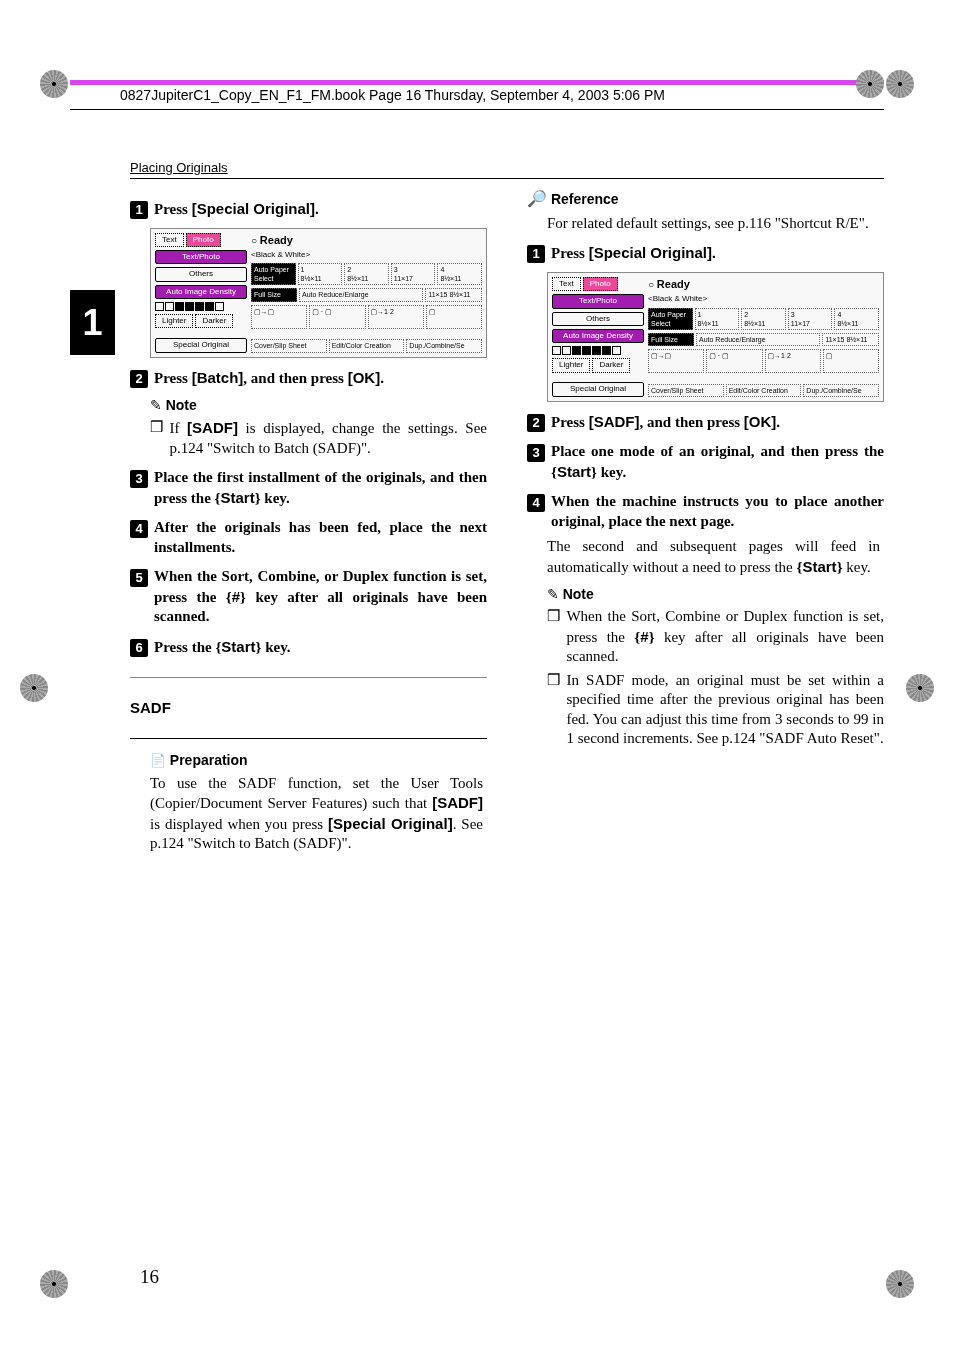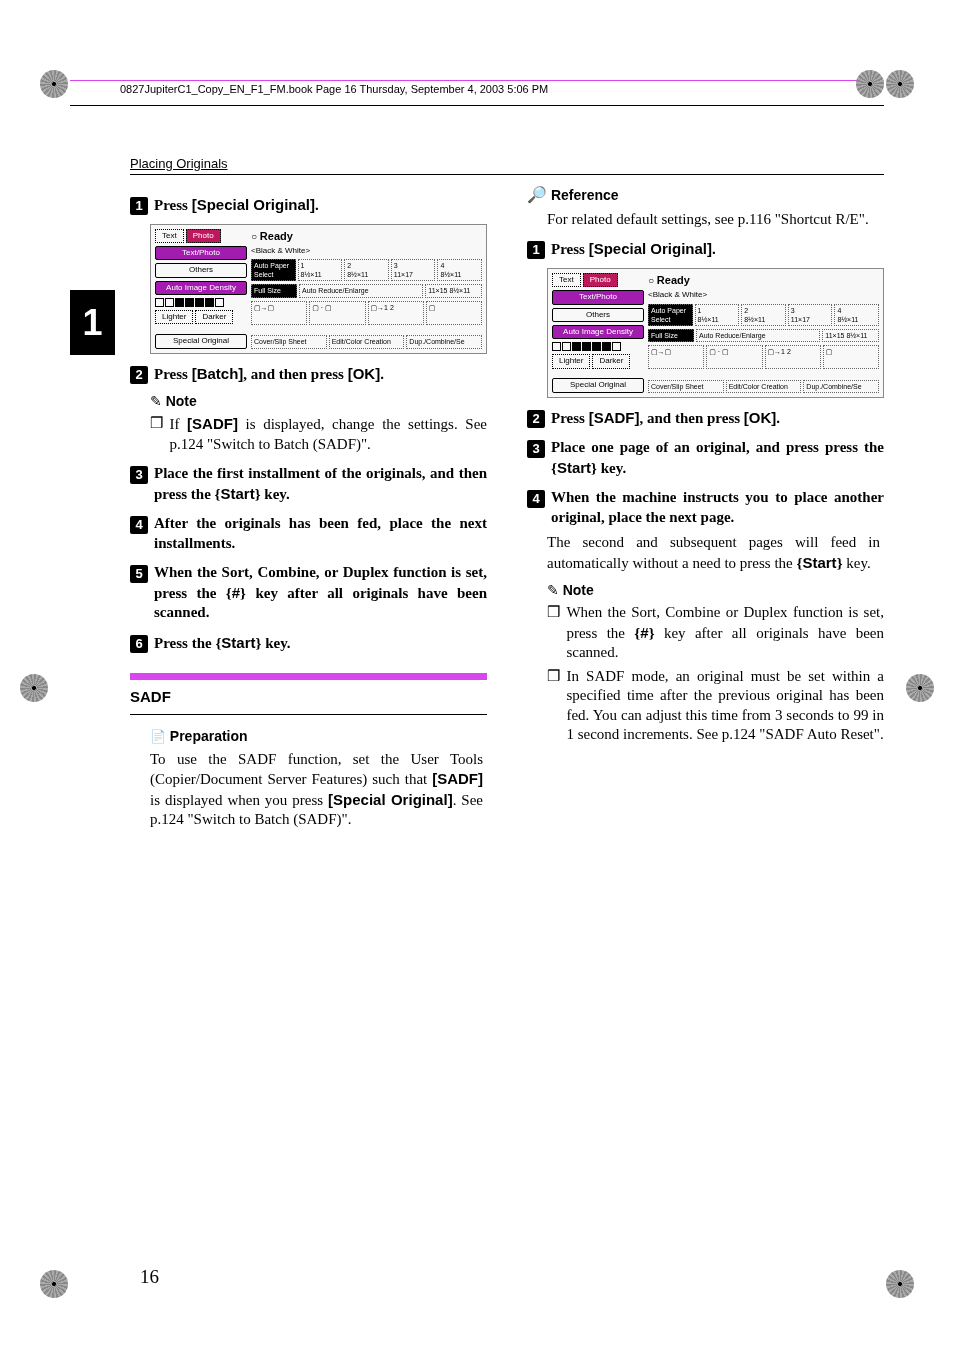--- a/index.html
+++ b/index.html
@@ -24,25 +24,25 @@
                 repeating-conic-gradient(#888 0deg 10deg, #aaa 10deg 20deg);
   }
   .regmark.tl { top: 70px; left: 40px; }
   .regmark.tr1 { top: 70px; right: 70px; }
   .regmark.tr2 { top: 70px; right: 40px; }
   .regmark.bl { bottom: 50px; left: 40px; }
   .regmark.br { bottom: 50px; right: 40px; }
   .regmark.ml { top: 50%; left: 20px; }
   .regmark.mr { top: 50%; right: 20px; }
   .header-bar {
-    border-top: 1px solid #d946ef;
+    border-top: 5px solid #d946ef;
     border-bottom: 1px solid #000;
     height: 22px;
     padding: 2px 0 0 50px;
-    font-size: 11px;
+    font-size: 14px;
     font-family: Arial, sans-serif;
     margin-bottom: 50px;
   }
   .section-header {
     border-bottom: 1px solid #000;
     font-size: 13px;
     font-family: Arial, sans-serif;
     padding-bottom: 3px;
     margin-bottom: 10px;
     margin-left: 60px;
@@ -121,23 +121,23 @@
   .keycap2 {
     font-family: Arial, sans-serif;
     font-weight: bold;
   }
   .keycap2::before { content: "{"; font-family: serif; font-weight: bold; }
   .keycap2::after { content: "}"; font-family: serif; font-weight: bold; }
   .subhead {
     font-family: Arial, sans-serif;
     font-weight: bold;
     font-size: 15px;
-    border-top: 7px solid #d946ef;
+    border-top: 1px solid #d946ef;
     border-bottom: 1px solid #000;
-    padding: 7px 0;
+    padding: 20px 0;
     margin: 20px 0 12px 0;
   }
   .screenimg {
     border: 1px solid #888;
     background: #f8f8f8;
     margin: 8px 0 10px 20px;
     padding: 4px;
     font-family: Arial, sans-serif;
     font-size: 8px;
     height: 130px;
@@ -157,21 +157,21 @@
     left: 100px; right: 4px; top: 4px; bottom: 4px;
     display: flex;
     flex-direction: column;
     gap: 3px;
   }
   .scr-tabs { display: flex; gap: 2px; }
   .scr-tab {
     border: 1px dotted #000;
     padding: 1px 6px;
   }
-  .scr-tab.sel { background: #be185d; color: #fff; }
+  .scr-tab.sel { background: #ec4899; color: #fff; }
   .scr-btn {
     border: 1px solid #000;
     text-align: center;
     padding: 1px 3px;
     border-radius: 2px;
   }
   .scr-btn.dk { background: #a21caf; color: #fff; }
   .scr-ready { font-weight: bold; font-size: 11px; }
   .scr-row { display: flex; gap: 2px; }
   .scr-cell { border: 1px dotted #666; padding: 1px 2px; flex: 1; font-size: 7px;}
@@ -392,21 +392,21 @@
       <div class="step">
         <span class="step-num">2</span>
         <span class="step-text">
           <span class="serif-body">Press </span><span class="sans-bold">[SADF]</span><span class="serif-body">, and then press </span><span class="sans-bold">[OK]</span><span class="serif-body">.</span>
         </span>
       </div>
 
       <div class="step">
         <span class="step-num">3</span>
         <span class="step-text" style="text-align:justify">
-          <span class="serif-body">Place one page of an original, and press press the </span><span class="keycap2">Start</span><span class="serif-body"> key.</span>
+          <span class="serif-body">Place one mode of an original, and then press the </span><span class="keycap2">Start</span><span class="serif-body"> key.</span>
         </span>
       </div>
 
       <div class="step">
         <span class="step-num">4</span>
         <span class="step-text serif-body" style="text-align:justify">When the machine instructs you to place another original, place the next page.</span>
       </div>
 
       <div class="body-indent">
         <span>The second and subsequent pages will feed in automatically without a need to press the </span><span class="keycap2">Start</span><span> key.</span>

